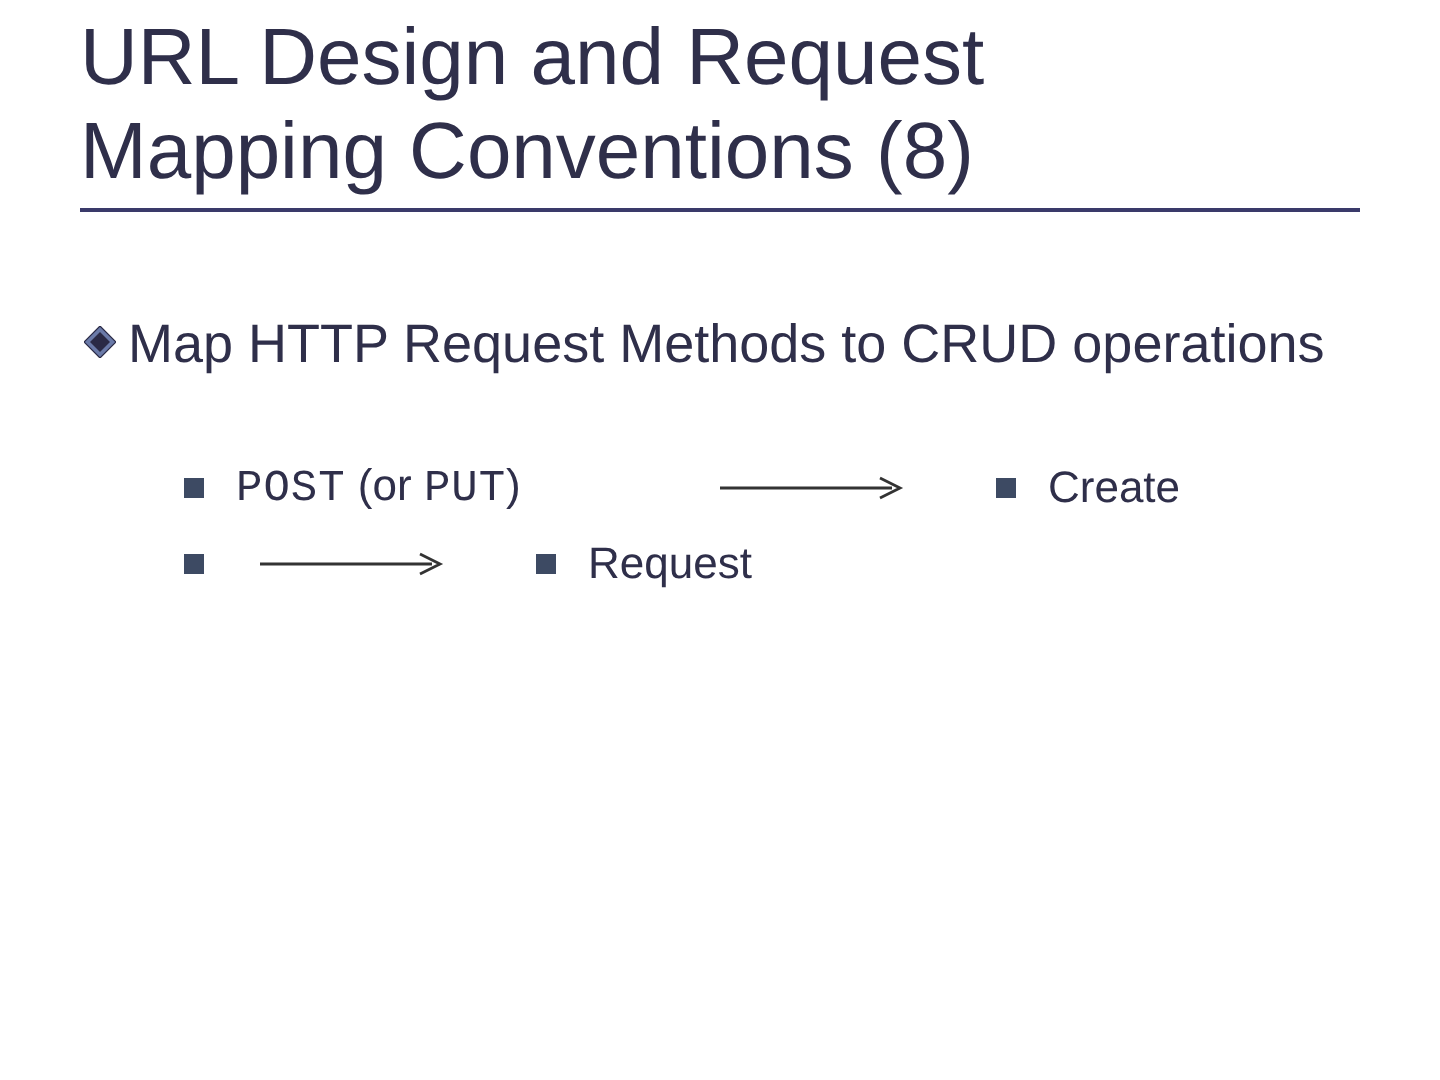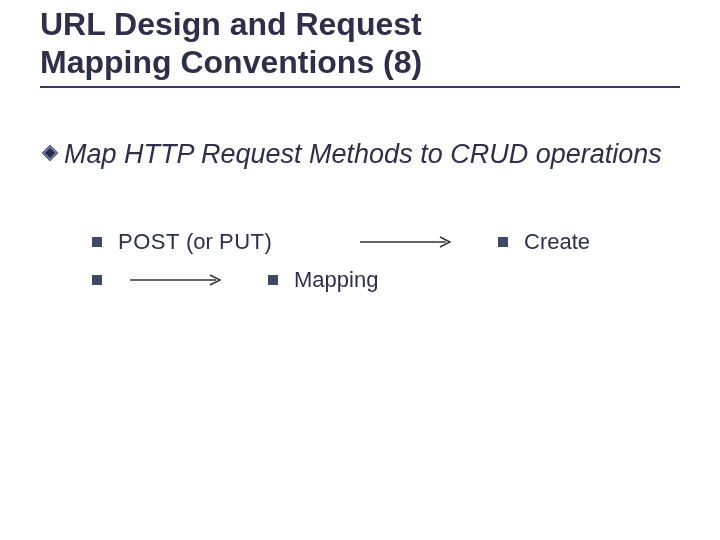--- a/index.html
+++ b/index.html
@@ -9,39 +9,38 @@
     background: #fff;
     font-family: Verdana, Geneva, sans-serif;
     color: #2d2d3a;
     position: relative;
     overflow: hidden;
   }
   .slide {
     padding: 6px 20px 20px 40px;
   }
   .title {
-    font-size: 32px;
-    font-weight: 700;
+    font-size: 40px;
+    font-weight: 400;
     line-height: 1.18;
     color: #2f2f4a;
     margin-bottom: 4px;
     font-family: Verdana, Geneva, sans-serif;
   }
   .underline {
     height: 2px;
     background: #3a3a6a;
     width: 640px;
     margin-bottom: 48px;
   }
   .bullet-row {
     display: flex;
     align-items: flex-start;
     margin-left: 2px;
-    margin-bottom: 51px;
-    font-style: italic;
+    margin-bottom: 34px;
   }
   .diamond-bullet {
     width: 16px;
     height: 16px;
     flex-shrink: 0;
     margin-top: 9px;
     margin-right: 6px;
   }
   .diamond-bullet svg { display: block; }
   .bullet-text {
@@ -63,21 +62,21 @@
     background: #3d4a63;
     flex-shrink: 0;
     margin-right: 16px;
   }
   .left-col {
     width: 230px;
     font-size: 22px;
     color: #2f2f4a;
   }
   .mono {
-    font-family: Liberation Sans, sans-serif;
+    font-family: Liberation Mono, monospace;
     letter-spacing: 0.5px;
   }
   .arrow-col {
     width: 120px;
     display: flex;
     align-items: center;
     justify-content: center;
   }
   .arrow-col svg { display: block; }
   .right-sq {
@@ -135,20 +134,20 @@
 
     <div class="map-row">
       <span class="sq"></span>
       <span class="arrow-col">
         <svg width="96" height="14" viewBox="0 0 96 14">
           <line x1="0" y1="7" x2="86" y2="7" stroke="#333" stroke-width="1.4"></line>
           <polyline points="80,2 90,7 80,12" fill="none" stroke="#333" stroke-width="1.4"></polyline>
         </svg>
       </span>
       <span class="right-sq"></span>
-      <span class="right-col">Mapping</span>
+      <span class="right-col">Request</span>
     </div>
 
 
 
   </div>
 
 </div>
 
 </body></html>

